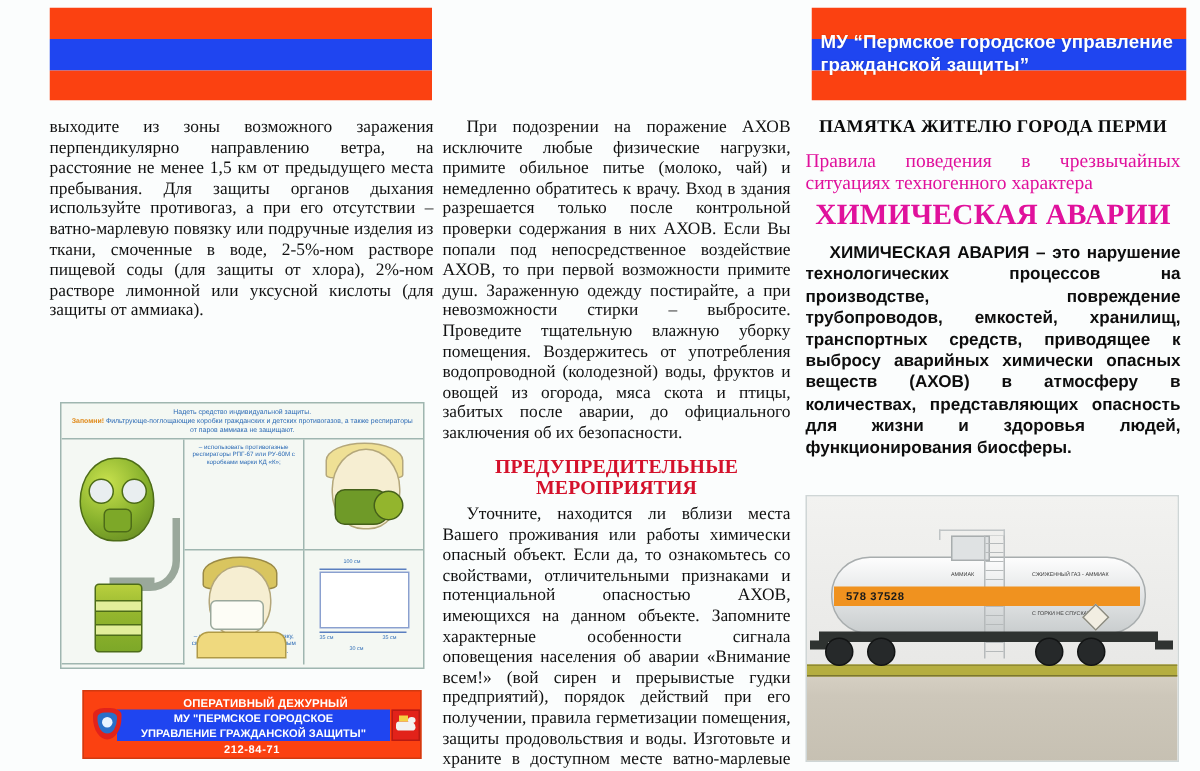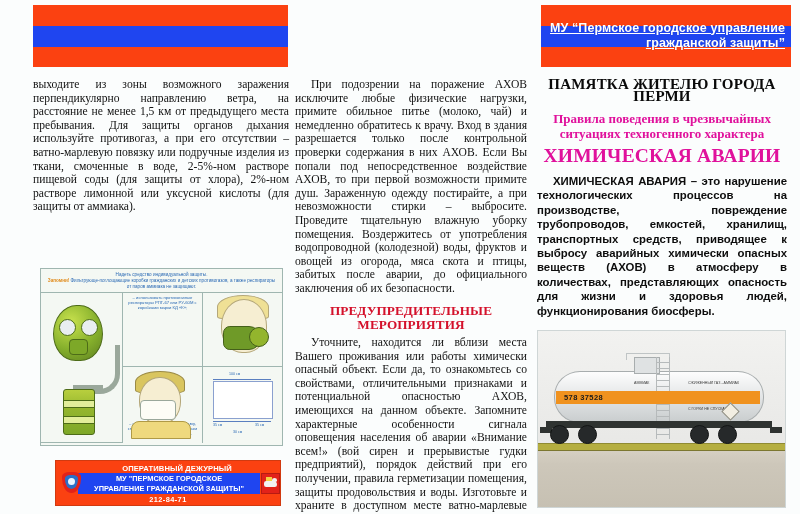--- a/index.html
+++ b/index.html
@@ -51,27 +51,26 @@
   .stripe-red-bot { top: 42px; height: 20px; background: #fb4111; }
 
   .banner-right .banner-title {
     position: relative;
     z-index: 3;
     color: #ffffff;
     font-family: "Liberation Sans", sans-serif;
     font-weight: bold;
     font-size: 12.5px;
     line-height: 15.5px;
-    text-align: right;
+    text-align: left;
     letter-spacing: 0.1px;
     width: 100%;
     padding: 0 6px;
     box-sizing: border-box;
     text-shadow: 0 0 1px rgba(0,0,0,0.25);
-    text-decoration: underline;
   }
 
   
   .col {
     position: absolute;
     top: 78px;
     font-size: 11.6px;
     line-height: 13.6px;
     text-align: justify;
   }
@@ -96,34 +95,33 @@
     line-height: 14.8px;
     text-align: center;
     margin: 0 0 3px 0;
     letter-spacing: 0.1px;
   }
   .heading-red.second { margin-top: 8px; }
 
   .kicker {
     font-family: "Liberation Serif", serif;
     font-weight: bold;
-    font-size: 15px;
+    font-size: 12px;
     line-height: 12px;
     text-align: center;
     color: #0a0a0a;
     letter-spacing: 0.2px;
     margin: 0 0 9px 0;
   }
   .subhead-magenta {
     color: #e0119c;
     font-family: "Liberation Serif", serif;
-    font-weight: bold;
+    font-weight: normal;
     font-size: 13px;
     line-height: 15px;
-    text-align: center;
     margin: 0 0 4px 0;
   }
   .title-magenta {
     color: #e0119c;
     font-family: "Liberation Serif", serif;
     font-weight: bold;
     font-size: 19.5px;
     line-height: 22px;
     text-align: center;
     margin: 2px 0 7px 0;

